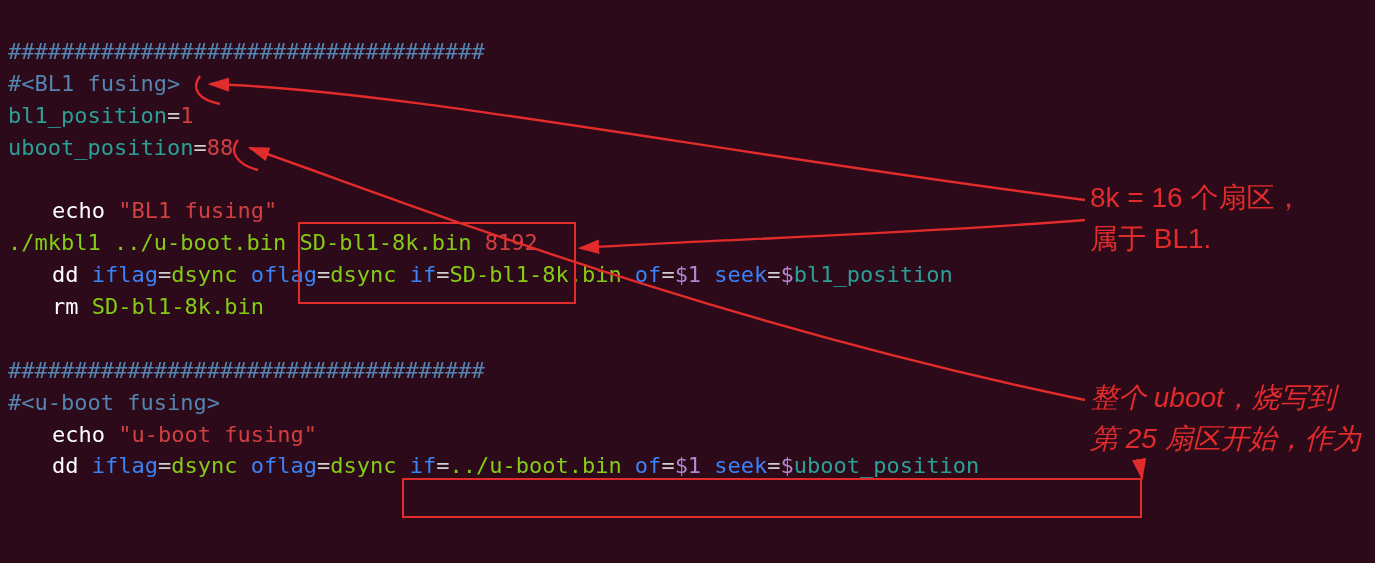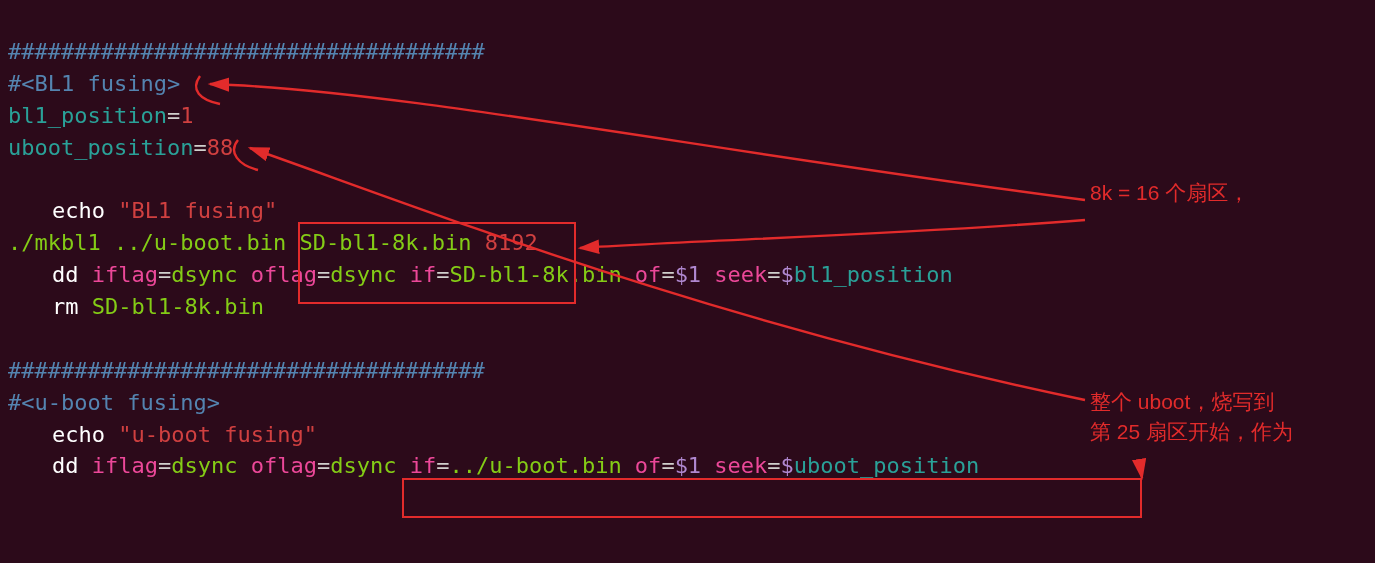--- a/index.html
+++ b/index.html
@@ -18,30 +18,30 @@
     padding: 4px 8px;
     white-space: pre;
     position: relative;
   }
   .c-comment { color: #5484b0; }
   .c-var     { color: #2aa198; }
   .c-eq      { color: #d0cfcc; }
   .c-num     { color: #d04040; }
   .c-cmd     { color: #ffffff; margin-left: 44px; }
   .c-str     { color: #d04040; }
-  .c-arg     { color: #ec4899; }
+  .c-arg     { color: #3b82f6; }
   .c-plain   { color: #84cc16; }
   .c-dollar  { color: #b088d0; }
   .c-varref  { color: #2aa198; }
 
   .annotation {
     position: absolute;
     color: #e22b2b;
     font-family: 'Microsoft YaHei', 'PingFang SC', sans-serif;
-    font-size: 21px;
+    font-size: 28px;
     line-height: 1.45;
   }
   .box {
     position: absolute;
     border: 2px solid #e22b2b;
     pointer-events: none;
   }
   svg.overlay {
     position: absolute;
     left: 0; top: 0;
@@ -67,22 +67,23 @@
 <span class="c-comment">#&lt;u-boot fusing&gt;</span>
 <span class="c-cmd">echo</span> <span class="c-str">"u-boot fusing"</span>
 <span class="c-cmd">dd</span><span class="c-arg"> iflag</span><span class="c-eq">=</span><span class="c-plain">dsync</span><span class="c-arg"> oflag</span><span class="c-eq">=</span><span class="c-plain">dsync</span><span class="c-arg"> if</span><span class="c-eq">=</span><span class="c-plain">../u-boot.bin</span><span class="c-arg"> of</span><span class="c-eq">=</span><span class="c-dollar">$1</span><span class="c-arg"> seek</span><span class="c-eq">=</span><span class="c-dollar">$</span><span class="c-varref">uboot_position</span>
 </div>
 
 <div class="box" style="left:298px; top:222px; width:278px; height:82px;"></div>
 <div class="box" style="left:402px; top:478px; width:740px; height:40px;"></div>
 
 <div class="annotation" style="left:1090px; top:178px;">
   <div>8k = 16 个扇区，</div>
+  <div>属于 BL1.</div>
 </div>
-<div class="annotation" style="left:1090px; top:387px;">
+<div class="annotation" style="left:1090px; top:378px;font-style:italic;">
   <div>整个 uboot，烧写到</div>
   <div>第 25 扇区开始，作为</div>
 </div>
 
 <svg class="overlay" viewBox="0 0 1375 563">
   <defs>
     <marker id="ah" markerWidth="10" markerHeight="10" refX="8" refY="3" orient="auto">
       <path d="M0,0 L9,3 L0,6 Z" fill="#e22b2b"></path>
     </marker>
   </defs>

